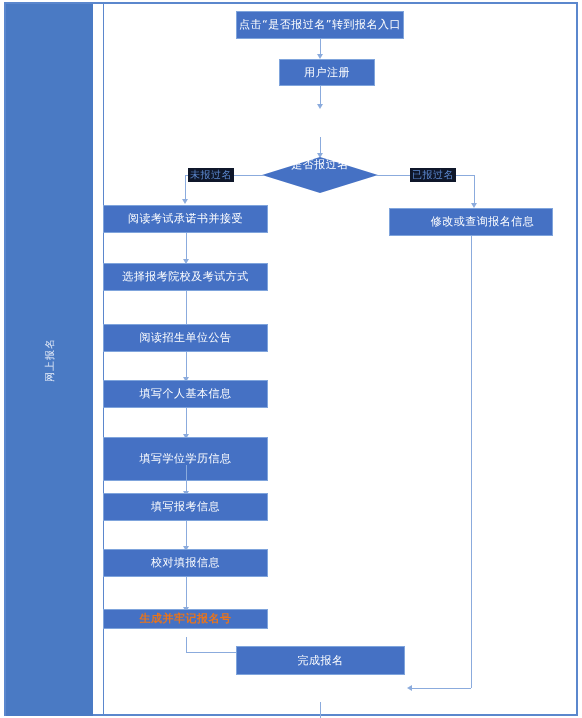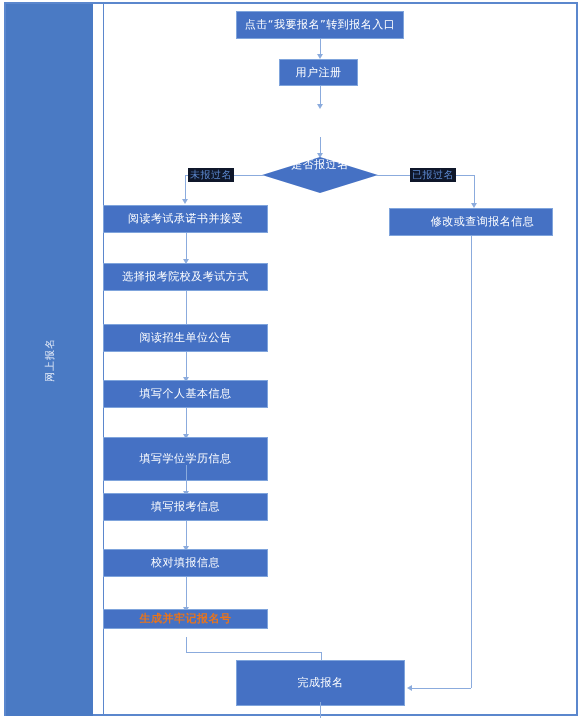--- a/index.html
+++ b/index.html
@@ -138,26 +138,26 @@
 
 <div id="canvas">
 
   <div id="frame"></div>
   <div id="page-area"></div>
 
   <div id="side-band">
     <div id="side-band-label">网上报名</div>
   </div>
 
-  <div class="node" style="left:236px; top:11px; width:168px; height:28px;">点击“我要报名”转到报名入口</div>
+  <div class="node" style="left:236px; top:11px; width:168px; height:28px;">点击“是否报过名”转到报名入口</div>
 
   <div class="conn v" style="left:320px; top:39px; height:17px;"></div>
   <div class="arrow-down" style="left:316.5px; top:54px;"></div>
 
-  <div class="node" style="left:279px; top:59px; width:79px; height:27px;">用户注册</div>
+  <div class="node" style="left:279px; top:59px; width:96px; height:27px;">用户注册</div>
 
   <div class="conn v" style="left:320px; top:86px; height:20px;"></div>
   <div class="arrow-down" style="left:316.5px; top:104px;"></div>
 
 
   <div class="conn v" style="left:320px; top:137px; height:18px;"></div>
   <div class="arrow-down" style="left:316.5px; top:153px;"></div>
 
   <div class="diamond-wrap" style="left:262px; top:157px; width:116px; height:36px;">
     <div class="diamond-shape"></div>
@@ -215,17 +215,17 @@
   <div class="conn v" style="left:186px; top:577px; height:33px;"></div>
   <div class="arrow-down" style="left:182.5px; top:607px;"></div>
 
   <div class="node accent" style="left:103px; top:609px; width:165px; height:20px;">生成并牢记报名号</div>
 
   <div class="conn v" style="left:186px; top:637px; height:15px;"></div>
   <div class="conn h" style="left:186px; top:652px; width:135px;"></div>
   <div class="conn v" style="left:321px; top:652px; height:18px;"></div>
   <div class="arrow-down" style="left:317.5px; top:668px;"></div>
 
-  <div class="node" style="left:236px; top:660px; width:169px; height:46px;">完成报名</div>
+  <div class="node" style="left:236px; top:646px; width:169px; height:29px;">完成报名</div>
 
   <div class="conn v" style="left:320px; top:702px; height:16px;"></div>
 
 </div>
 
 </body></html>

